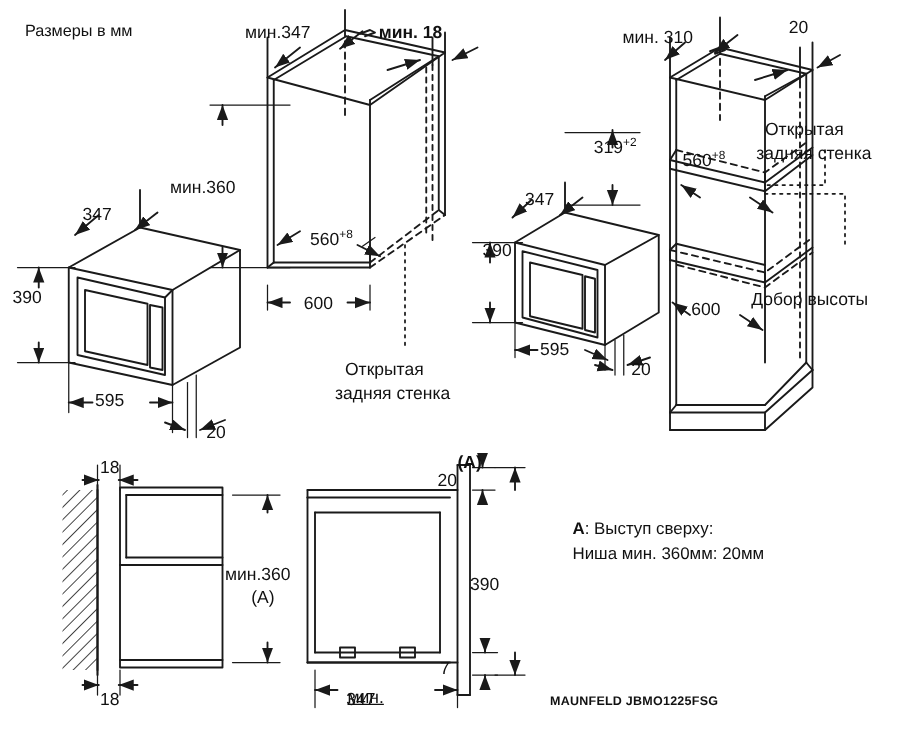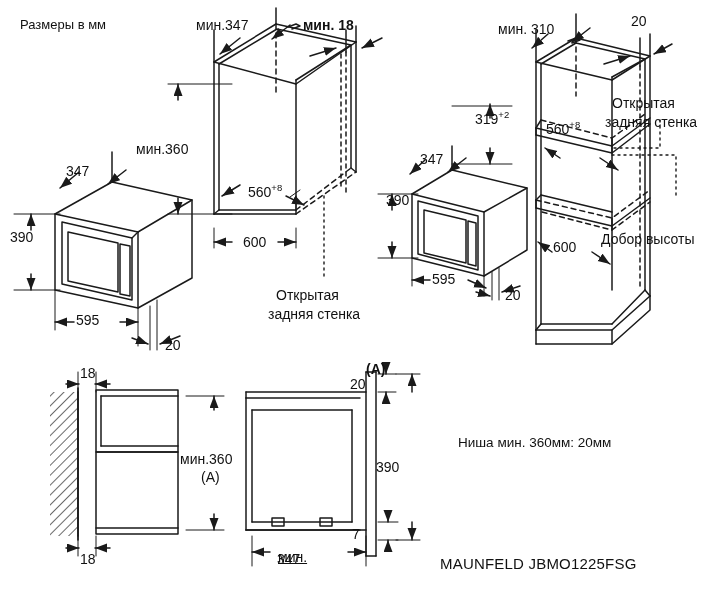--- a/index.html
+++ b/index.html
@@ -5,21 +5,21 @@
   html,body{margin:0;padding:0;background:#ffffff;}
   body{width:720px;height:590px;position:relative;overflow:hidden;
        font-family:"Liberation Sans","DejaVu Sans",sans-serif;color:#000;}
   #stage{position:absolute;left:0;top:0;width:720px;height:590px;}
   svg{position:absolute;left:0;top:0;width:720px;height:590px;}
   .lbl{position:absolute;font-size:14px;line-height:1.12;white-space:nowrap;color:#111;}
   .lbl.c{text-align:center;}
   .sup{font-size:9.5px;vertical-align:super;}
   .bold{font-weight:bold;}
   .title{font-size:13px;}
-  .model{font-size:15px;font-weight:normal;letter-spacing:.2px;}
+  .model{font-size:10px;font-weight:bold;letter-spacing:.2px;}
   .note{font-size:13.5px;line-height:1.35;}
 </style>
 </head>
 <body>
 
 <div id="stage">
 
   <svg viewBox="0 0 720 590">
     <defs>
       <marker id="ah" markerWidth="9" markerHeight="9" refX="8" refY="3" orient="auto">
@@ -407,17 +407,20 @@
   <div class="lbl" style="left:180px;top:452px;">мин.360</div>
   <div class="lbl" style="left:201px;top:470px;">(A)</div>
 
   <div class="lbl bold" style="left:366px;top:362px;">(A)</div>
   <div class="lbl" style="left:350px;top:377px;">20</div>
   <div class="lbl" style="left:376px;top:460px;">390</div>
   <div class="lbl" style="left:352px;top:527px;">7</div>
   <div class="lbl c" style="left:278px;top:550px;text-decoration:underline;">мин.</div>
   <div class="lbl c" style="left:277px;top:552px;">347</div>
 
+  <div class="lbl note" style="left:458px;top:414px;">
+    <span class="bold">A</span><span>: Выступ сверху:</span>
+  </div>
   <div class="lbl note" style="left:458px;top:434px;text-align:center;">Ниша мин. 360мм: 20мм</div>
 
   <div class="lbl model" style="left:440px;top:556px;">MAUNFELD JBMO1225FSG</div>
 
 </div>
 
 </body></html>

